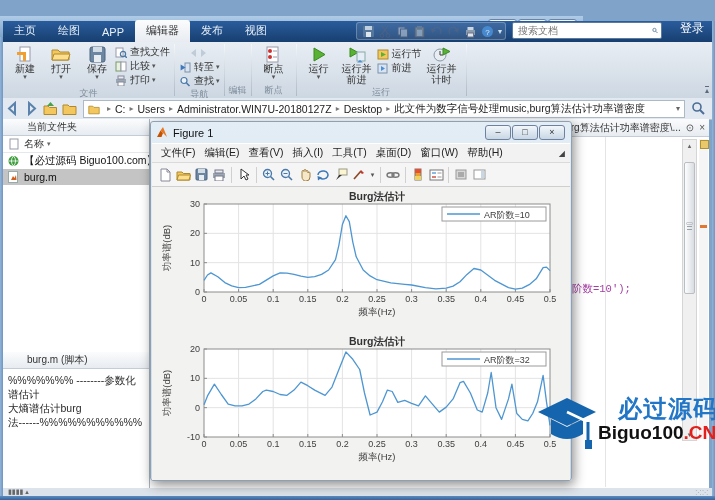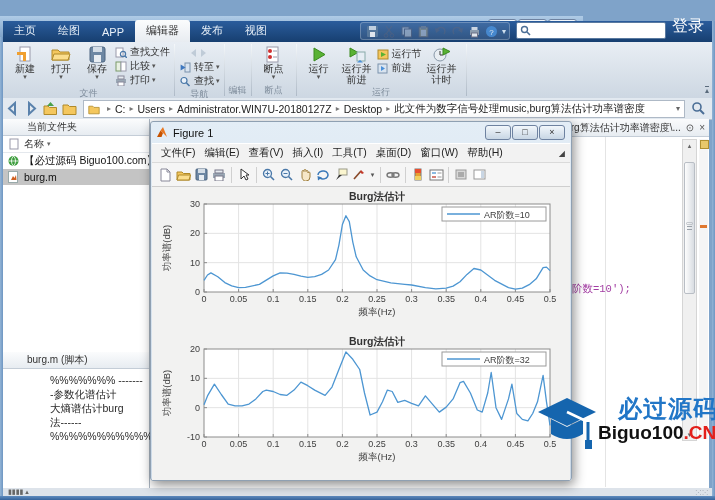--- a/index.html
+++ b/index.html
@@ -20,21 +20,21 @@
   .rtab{font-size:11px;color:#E9F1F9;padding:3px 11px 4px;cursor:default;}
   .rtab.sel{background:linear-gradient(#FBFCFD,#E8ECF1);color:#333;border-radius:3px 3px 0 0;}
   .qa{margin-left:auto;display:flex;align-items:center;background:rgba(255,255,255,.10);
     border:1px solid rgba(255,255,255,.25);border-radius:3px;height:16px;padding:0 3px;margin-bottom:2px;}
   .qa .qi{width:13px;height:13px;margin:0 2px;opacity:.85;}
   .qa .dim{opacity:.4;}
   .qa .caret{color:#CFE0EF;font-size:8px;margin-left:2px;}
   #searchbox{display:flex;align-items:center;background:#fff;border:1px solid #5A7AA0;border-radius:2px;
     height:15px;width:142px;margin:0 6px 3px 6px;padding:0 3px;}
   #searchbox input{border:none;outline:none;flex:1;font-size:10px;color:#555;font-family:inherit;background:transparent;}
-  #login{color:#fff;font-size:16px;margin:0 8px 5px 0;}
+  #login{color:#fff;font-size:12px;margin:0 8px 5px 12px;}
   
   #ribbon{left:3px;top:42px;width:709px;height:56px;background:linear-gradient(#E9EEF4,#CDD7E2);
     border-bottom:1px solid #A8B4C2;display:flex;}
   .rgroup{display:flex;flex-direction:column;padding:2px 4px 0 4px;position:relative;}
   .rgroup .glabel{font-size:9px;color:#7E8C9B;text-align:center;margin-top:auto;padding-bottom:1px;}
   .rgdiv{width:1px;background:linear-gradient(#F5F8FA,#AEBAC7);margin:2px 0;}
   .rrow{display:flex;}
   .bigbtn{display:flex;flex-direction:column;align-items:center;width:34px;padding:1px 1px;}
   .bigbtn .blabel{font-size:10px;color:#333;line-height:11px;text-align:center;}
   .bigbtn .caret{font-size:7px;color:#555;line-height:6px;}
@@ -57,21 +57,21 @@
   #leftpanel{left:3px;top:119px;width:146px;height:369px;background:#fff;border-right:1px solid #A9B4C0;}
   .phead{height:16px;background:linear-gradient(#FBFCFD,#E7ECF1);border-bottom:1px solid #C4CDD7;
     font-size:10px;color:#333;line-height:16px;padding-left:24px;}
   #colrow{height:16px;display:flex;align-items:center;border-bottom:1px solid #E4E8ED;font-size:10px;color:#333;}
   #colrow .caret{font-size:7px;color:#666;margin-left:3px;}
   .frow{height:16px;display:flex;align-items:center;font-size:10.5px;color:#111;padding-left:4px;}
   .frow.sel{background:#C4C4C4;}
   .fico{width:13px;height:12px;margin-right:4px;flex:0 0 13px;}
   .fname{white-space:nowrap;overflow:hidden;}
   #details{position:absolute;left:0;top:233px;width:146px;}
-  #dbody{font-size:10.5px;color:#2A2A2A;padding:4px 5px;line-height:14px;margin-left:42px;}
+  #dbody{font-size:10.5px;color:#2A2A2A;padding:4px 5px;line-height:14px;}
   
   #editor{left:150px;top:119px;width:559px;height:369px;background:#fff;}
   #edtitle{height:17px;background:linear-gradient(#FAFBFC,#E7ECF1);border-bottom:1px solid #C4CDD7;
     display:flex;align-items:center;justify-content:flex-end;font-size:10px;color:#333;padding-right:4px;}
   #edtitle .edi{margin-left:5px;color:#555;font-size:10px;}
   .colguide{position:absolute;left:455px;top:18px;width:1px;height:350px;background:#E4E4E4;}
   #codefrag{position:absolute;left:422px;top:163px;font-family:"Liberation Mono",monospace;
     font-size:10.5px;color:#A33EA3;}
   #edscroll{position:absolute;right:12px;top:20px;width:13px;height:300px;background:#F0F0F0;border:1px solid #D5D5D5;}
   #edscroll .sarr{height:11px;text-align:center;font-size:7px;color:#666;line-height:11px;}
@@ -178,20 +178,21 @@
         <rect x="3.5" y="2" width="6" height="3" fill="#E6EBF0"></rect>
         <rect x="3.5" y="8" width="6" height="4" fill="#fff" stroke="#778"></rect>
       </svg>
     <svg class="qi" viewBox="0 0 13 13">
         <circle cx="6.5" cy="6.5" r="5.5" fill="#4A90D9"></circle>
         <text x="6.5" y="9.5" text-anchor="middle" font-size="8" fill="#fff">?</text>
       </svg>
     <span class="caret">▾</span>
   </div>
   <div id="searchbox">
+    <input placeholder="搜索文档" style="">
     <svg width="11" height="11" viewBox="0 0 11 11">
         <circle cx="4.5" cy="4.5" r="3" fill="none" stroke="#4A6E96" stroke-width="1.4"></circle>
         <line x1="7" y1="7" x2="10" y2="10" stroke="#4A6E96" stroke-width="1.6"></line>
       </svg>
   </div>
   <span id="login">登录</span>
 </div>
 
 <div id="ribbon" class="abs">
 

